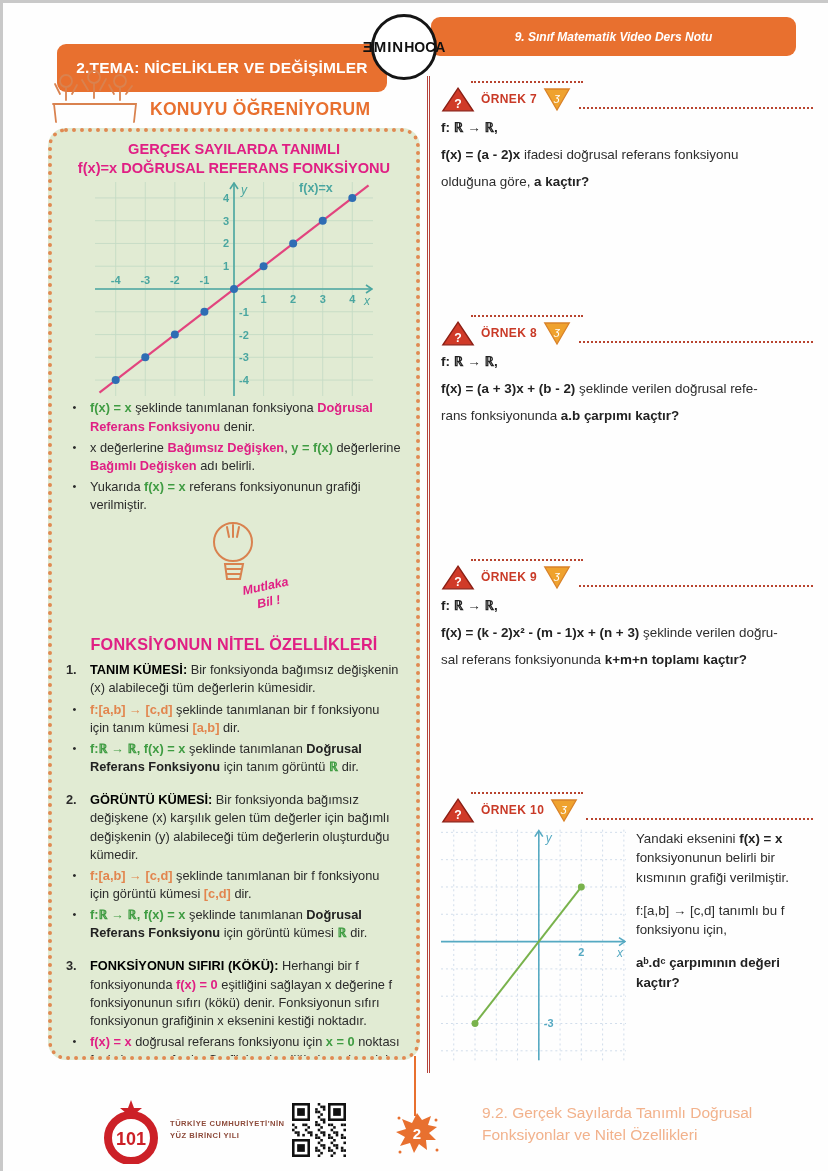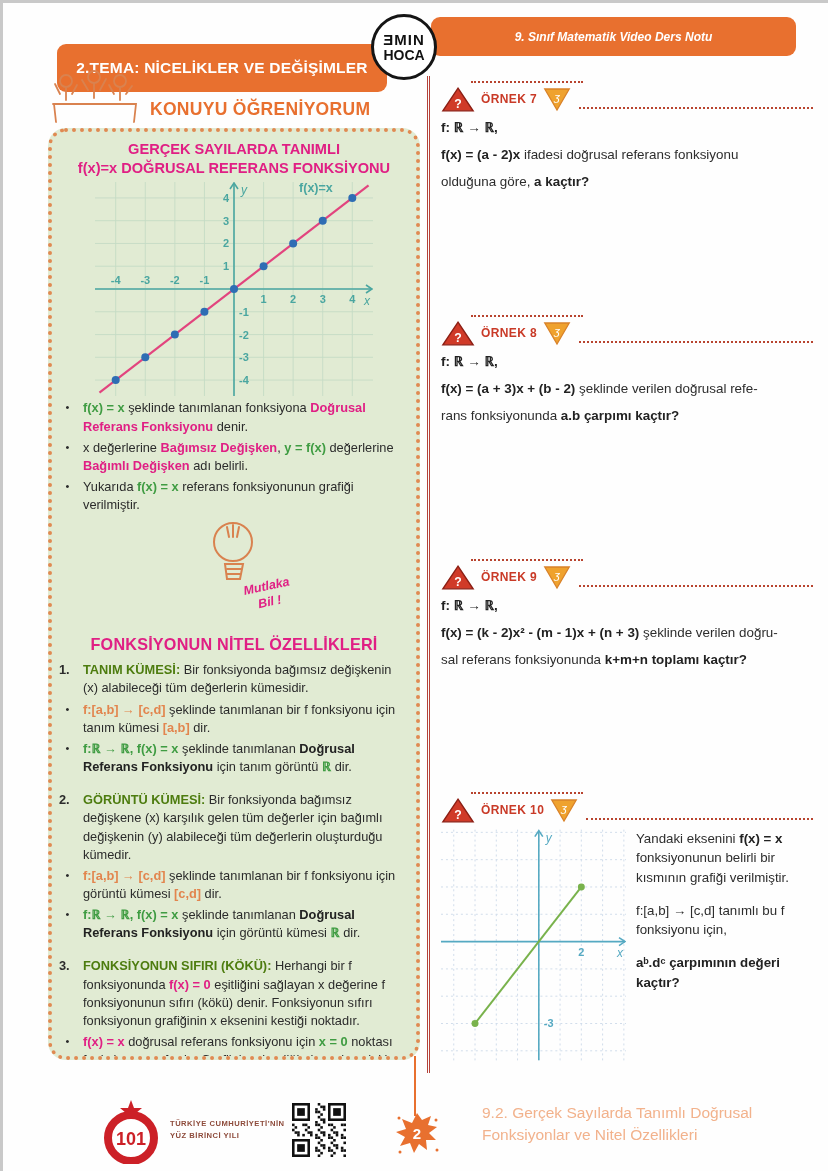--- a/index.html
+++ b/index.html
@@ -5,37 +5,37 @@
   html,body{margin:0;padding:0;background:#d9d9d9;}
   #page{position:relative;width:828px;height:1171px;background:#fefefe;
         font-family:"Liberation Sans",sans-serif;overflow:hidden;
         box-shadow:inset 3px 3px 0 #c9c9c9;}
   
   .banner{position:absolute;background:#e8702f;color:#fff;font-weight:bold;
           display:flex;align-items:center;justify-content:center;border-radius:9px;}
   #banner-left{left:57px;top:44px;width:330px;height:48px;font-size:15.5px;letter-spacing:.2px;}
   #banner-right{left:431px;top:17px;width:365px;height:39px;font-size:12px;font-style:italic;}
   #logo{position:absolute;left:371px;top:14px;width:60px;height:60px;border-radius:50%;
-        background:#fff;border:3px solid #151515;z-index:5;display:flex;flex-direction:column;
+        background:#fff;border:3px solid #151515;z-index:5;display:flex;
         align-items:center;justify-content:center;line-height:1.02;}
   #logo .l1{font-weight:bold;font-size:15px;letter-spacing:1px;color:#111;}
   #logo .l2{font-weight:bold;font-size:14px;color:#111;}
   #konuyu{position:absolute;left:150px;top:99px;color:#e8702f;font-weight:bold;font-size:17.5px;letter-spacing:.3px;}
   #people-sketch{position:absolute;left:50px;top:70px;}
   
   #green-box{position:absolute;left:48px;top:128px;width:372px;height:932px;
              background:#e1ebd3;border:4px dotted #e08a52;border-radius:18px;
-             padding:8px 5px;box-sizing:border-box;overflow:hidden;}
+             padding:8px 12px;box-sizing:border-box;overflow:hidden;}
   .box-title{color:#e01f84;font-weight:bold;text-align:center;font-size:14.6px;line-height:1.28;}
   #chart1{display:block;margin:5px auto 2px auto;}
   .li{display:flex;gap:7px;margin:3px 2px 3px 2px;font-size:12.8px;line-height:1.42;color:#2b2b2b;}
   .li .no{font-weight:bold;min-width:17px;text-align:left;}
   .li .dot{min-width:17px;text-align:center;font-size:11px;padding-top:1px;}
   .li .tx{flex:1;}
-  .head{color:#4d7c0f;font-weight:bold;}
+  .head{color:#000000;font-weight:bold;}
   .sg-b{font-weight:700;color:#222;}
   .sg-green{color:#3f9c42;font-weight:700;}
   .sg-magenta{color:#e01f84;font-weight:700;}
   .sg-orange{color:#e2854e;font-weight:700;}
   #bulb-wrap{position:relative;height:116px;text-align:center;margin-top:2px;}
   #mutlaka{position:absolute;left:53%;top:62px;transform:rotate(-12deg);
            color:#e01f84;font-weight:bold;font-style:italic;font-size:12.5px;line-height:1.25;text-align:center;}
   #nitel-title{color:#e01f84;font-weight:bold;text-align:center;font-size:16.2px;margin:2px 0 7px 0;letter-spacing:.2px;}
   .item-gap{height:9px;}
   

